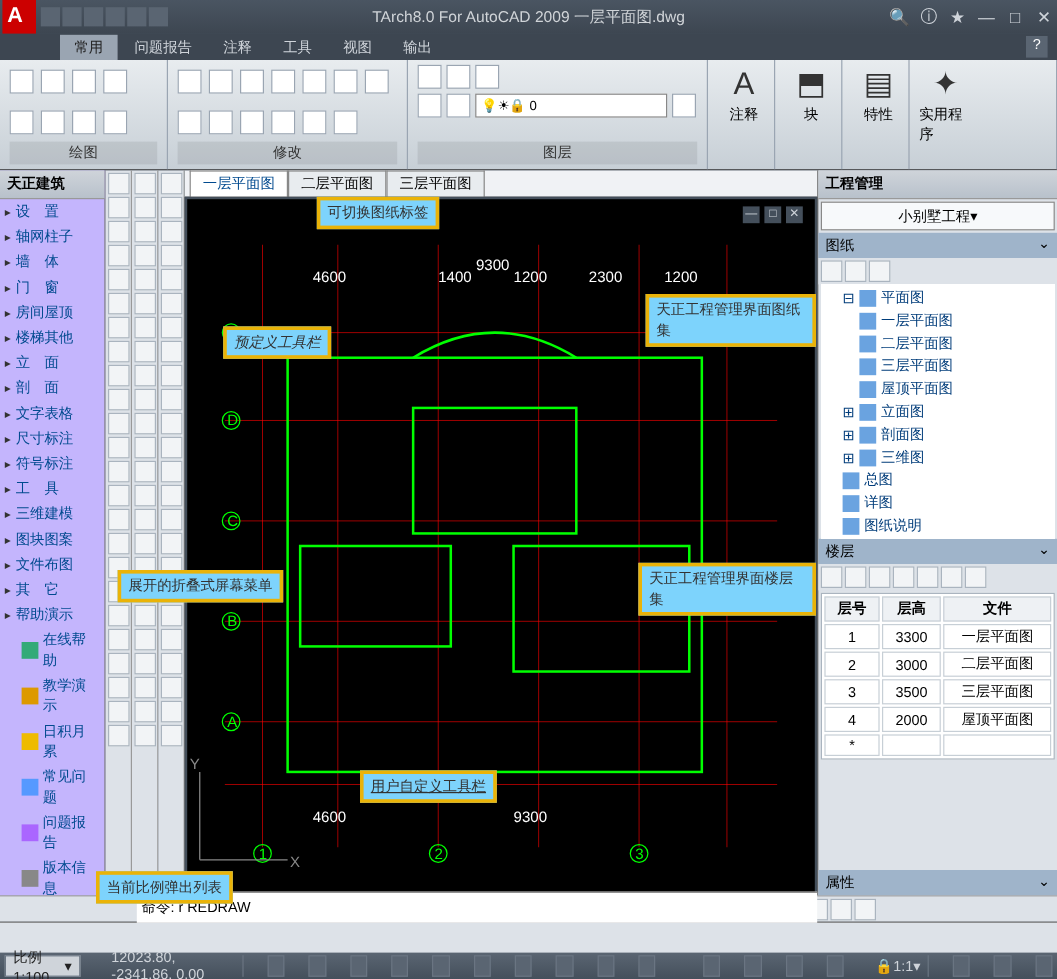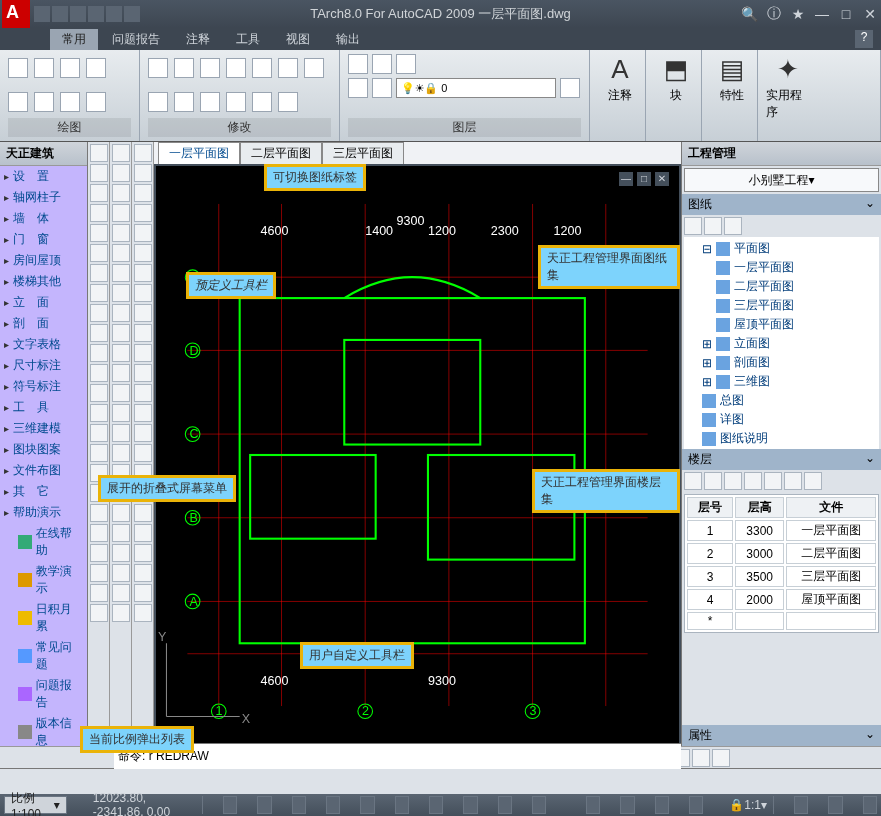--- a/index.html
+++ b/index.html
@@ -85,21 +85,21 @@
 
 .status { height: 22px; background: linear-gradient(#5a6572,#444f5b); display: flex; align-items: center; color: #cfd4da; padding: 0 4px; gap: 20px; }
 .status .seg { padding: 0 6px; border-right: 1px solid #6a7582; height: 18px; display: flex; align-items: center; }
 .status .sb { width: 18px; height: 18px; background: #5a6572; border: 1px solid #6a7582; }
 
 .callout.c1 { top: 22px; left: 264px; }
 .callout.c2 { top: 130px; left: 186px; font-style: italic; }
 .callout.c3 { top: 333px; left: 98px; }
 .callout.c4 { top: 103px; left: 538px; }
 .callout.c5 { top: 327px; left: 532px; }
-.callout.c6 { top: 500px; left: 300px; }
+.callout.c6 { top: 500px; left: 300px; text-decoration: underline; }
 .callout.c7 { top: 584px; left: 80px; }
 .scale-combo { background: #cfd4da; color: #222; padding: 0 4px; border: 1px solid #6a7582; }
 </style>
 </head>
 <body>
 
 <div class="titlebar">
   <div class="app-logo"></div>
   <div class="qat">
     <span class="qat-btn"></span>

